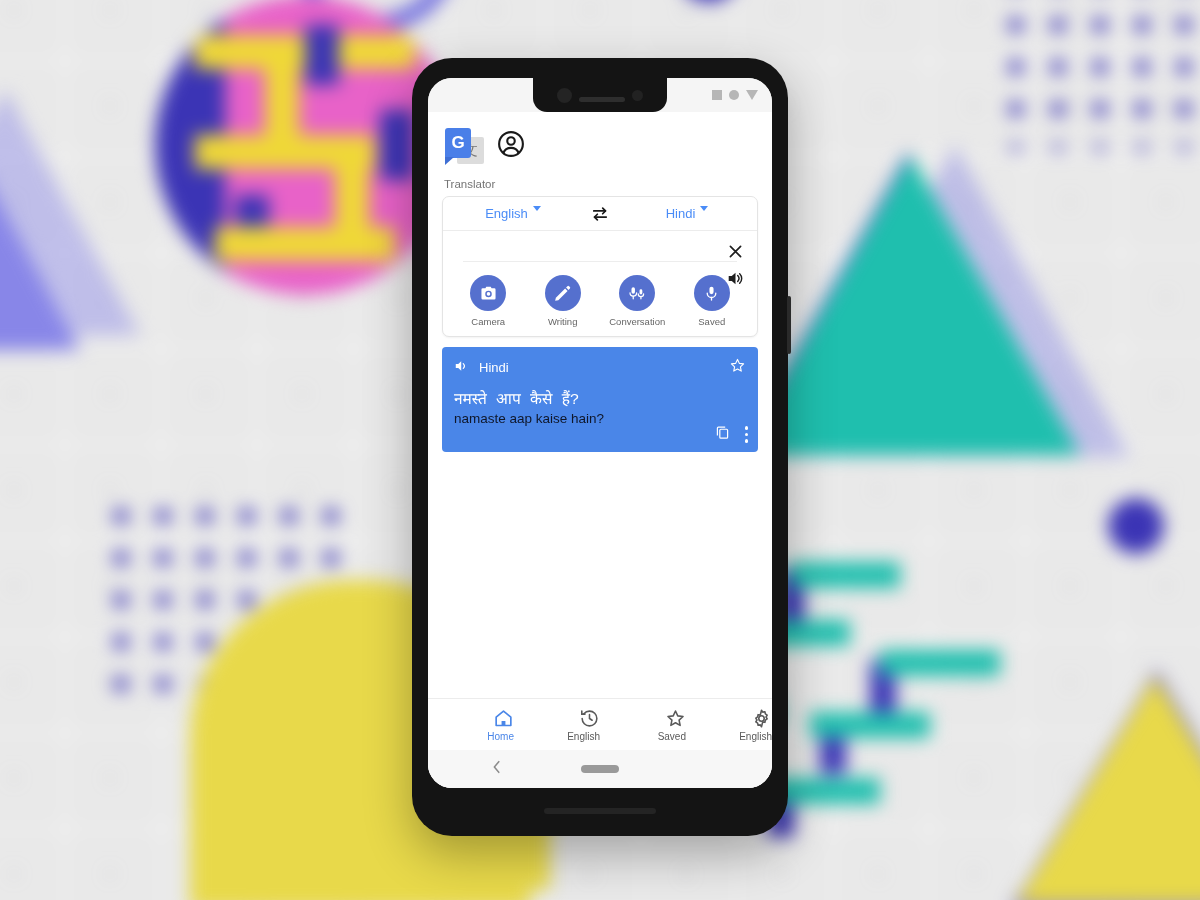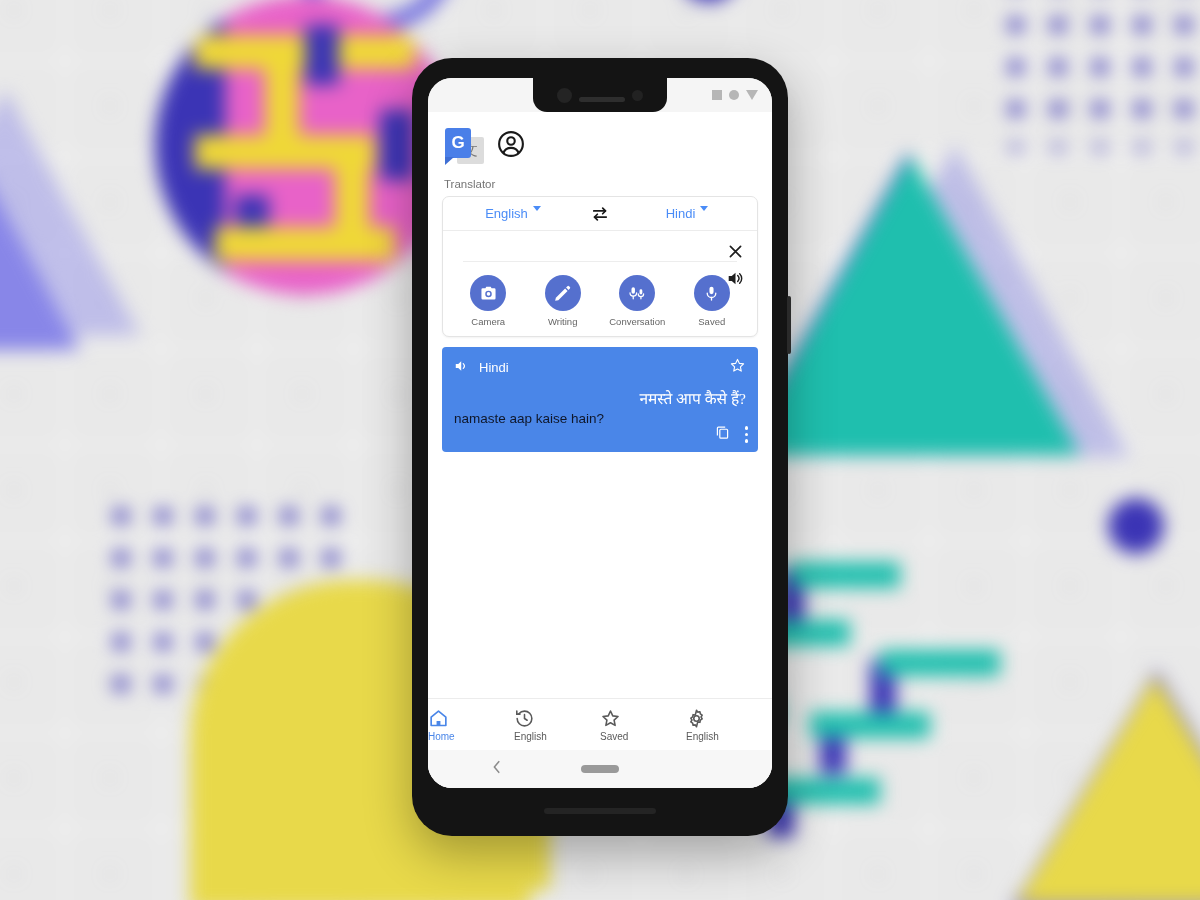--- a/index.html
+++ b/index.html
@@ -419,22 +419,21 @@
   }
   .tc-lang {
     color: #fff;
     font-size: 13px;
     flex: 1;
   }
   .tc-main {
     color: #fff;
     font-size: 15.5px;
     margin-top: 9px;
-    font-family: Liberation Serif, serif;
-    text-align: right;
+    font-family: Liberation Mono, monospace;
   }
   .tc-translit {
     color: #0f172a;
     font-size: 13.5px;
     margin-top: 2px;
   }
   .tc-bottom {
     position: absolute;
     right: 10px; bottom: 7px;
     display: flex;
@@ -473,21 +472,21 @@
     height: 52px;
     background: #fff;
     border-top: 1px solid #ececec;
     display: flex;
     align-items: center;
   }
   .nav-item {
     flex: 1;
     display: flex;
     flex-direction: column;
-    align-items: flex-start;
+    align-items: flex-end;
     gap: 2px;
     cursor: pointer;
     color: #5a5a5a;
   }
   .nav-item.active { color: #4a86e8; }
   .nav-label { font-size: 10px; }
 
   
   .android-nav {
     flex: none;

